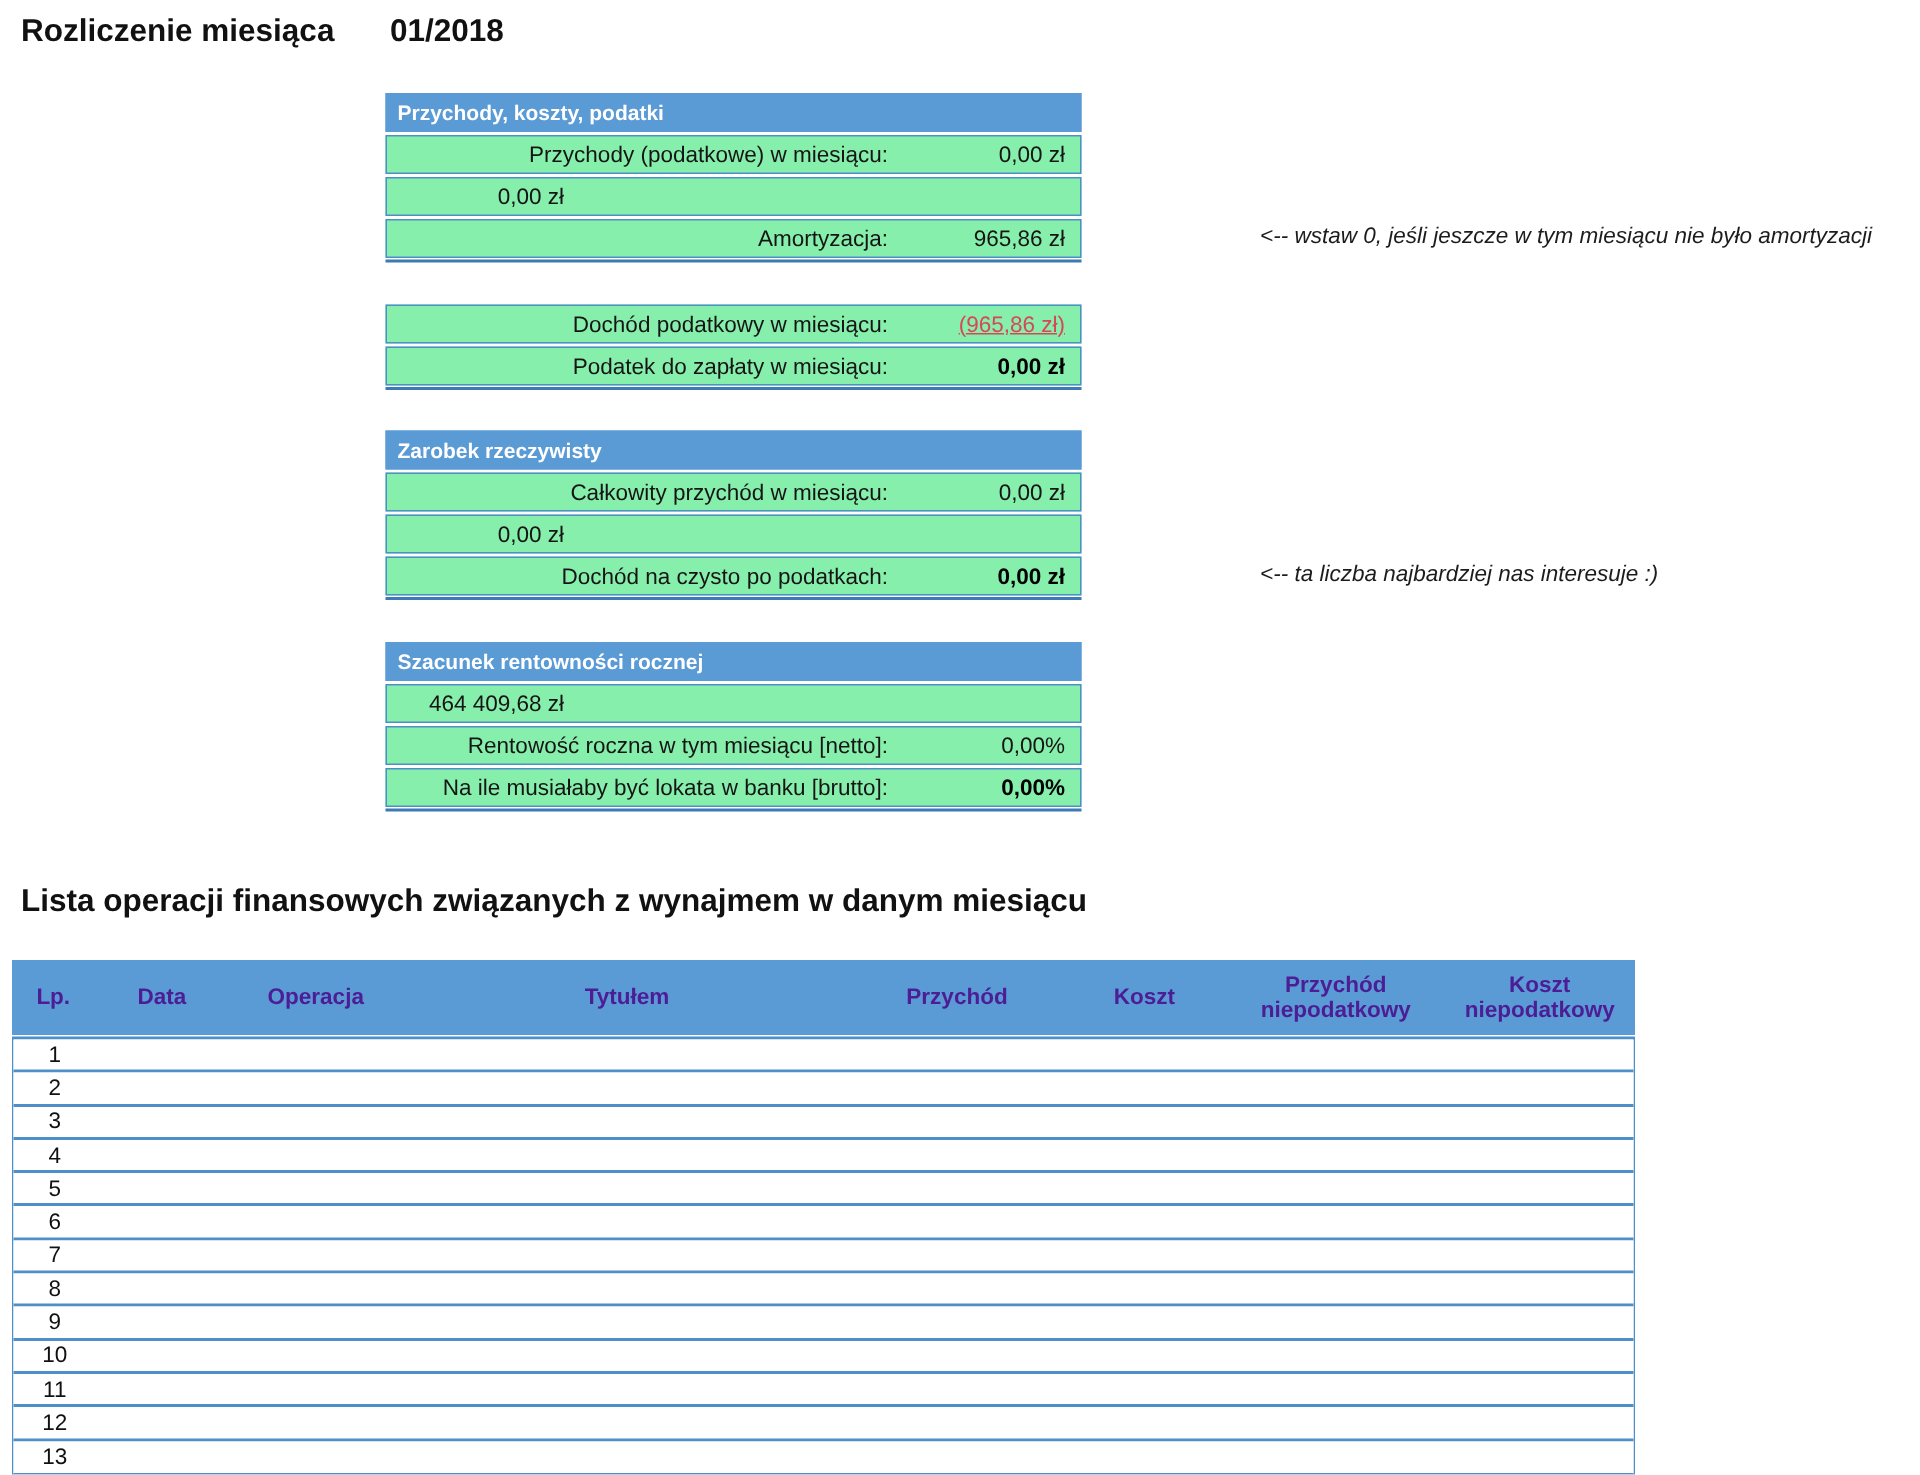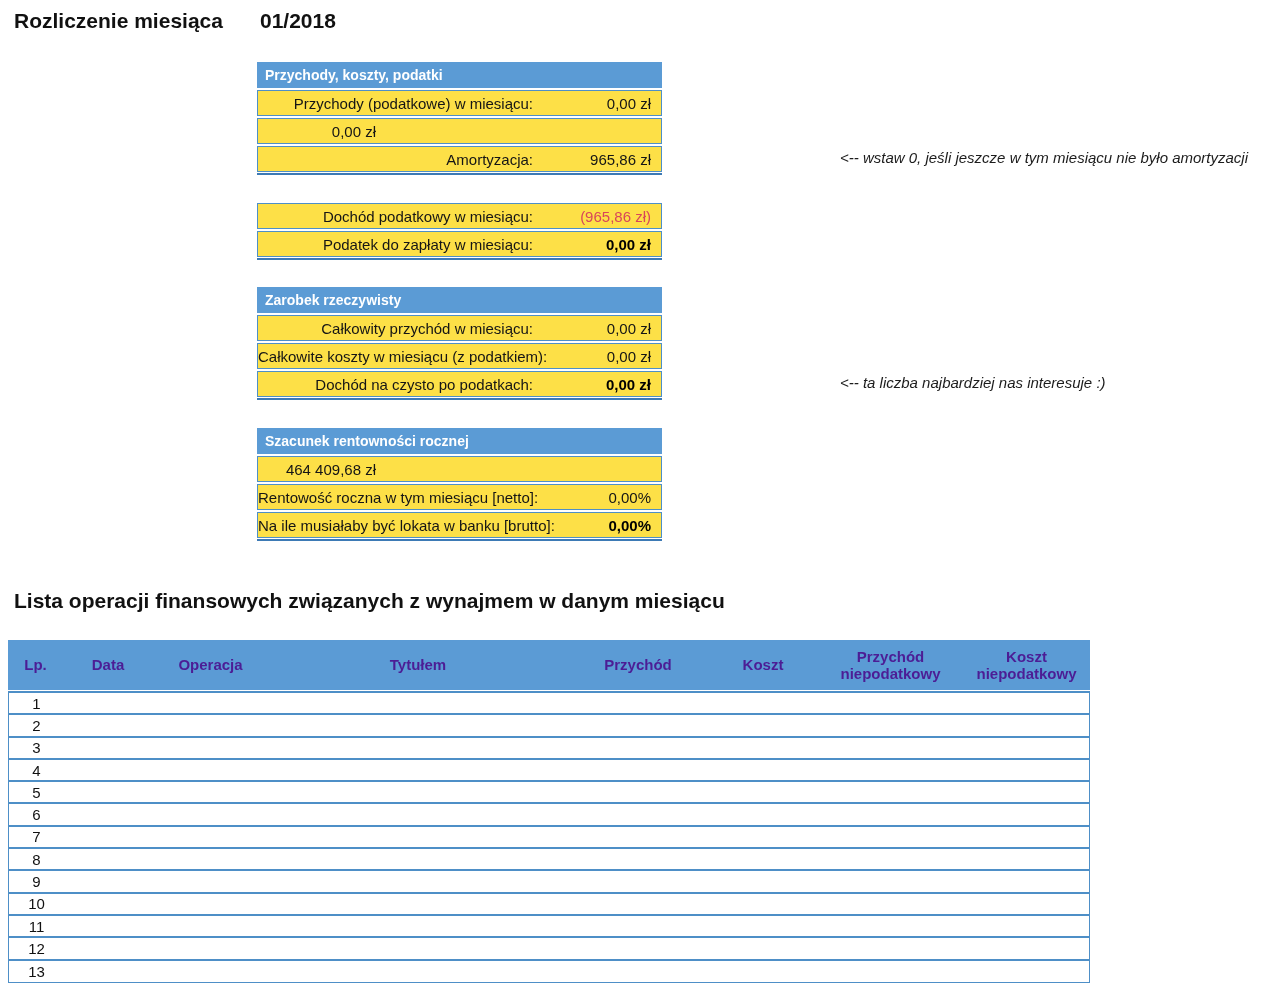--- a/index.html
+++ b/index.html
@@ -18,44 +18,44 @@
   .page-period {
     position: absolute; left: 260px; top: 9px;
     font-size: 21px; font-weight: bold; color: #111;
   }
   .section-title {
     position: absolute; left: 14px; top: 589px;
     font-size: 21px; font-weight: bold; color: #111;
   }
 
   
-  .stat-table { position: absolute; left: 257px; width: 405px; }
+  .stat-table { position: absolute; left: 257px; width: 464px; }
   #table-przychody { top: 62px; }
   #table-dochod    { top: 203px; }
   #table-zarobek   { top: 287px; }
   #table-szacunek  { top: 428px; }
 
   .stat-header {
     height: 26px; padding: 4px 7px;
     background: var(--header_blue);
     border: 1px solid var(--header_blue);
     color: #ffffff; font-size: 14px; font-weight: bold;
   }
   .stat-row {
     height: 26px; margin-top: 2px;
     border: 1px solid var(--row_border);
-    background: #fde047;
+    background: #86efac;
     display: flex; align-items: center;
     font-size: 15px;
   }
   .stat-table .stat-row:first-child { margin-top: 0; }
   .stat-label { flex: 1; text-align: right; white-space: nowrap; }
   .stat-value { width: 128px; text-align: right; padding-right: 10px; white-space: nowrap; }
   .stat-value.bold { font-weight: bold; color: #000; }
-  .stat-value.negative { color: var(--negative_red); }
+  .stat-value.negative { color: var(--negative_red); text-decoration: underline; }
   .stat-table::after {
     content: ""; display: block; height: 2px; margin-top: 1px;
     background: var(--thick_border);
   }
 
   
   .annotation {
     position: absolute; font-style: italic; font-size: 15px; color: #1c1c1c;
     white-space: nowrap;
   }
@@ -133,21 +133,20 @@
   </div>
 </div>
 
 <div class="stat-table" id="table-zarobek">
   <div class="stat-header">Zarobek rzeczywisty</div>
   <div class="stat-row">
     <div class="stat-label">Całkowity przychód w miesiącu:</div>
     <div class="stat-value">0,00 zł</div>
   </div>
   <div class="stat-row">
-    <div class="stat-label">Całkowite koszty w miesiącu (z podatkiem):</div>
     <div class="stat-value">0,00 zł</div>
   </div>
   <div class="stat-row">
     <div class="stat-label">Dochód na czysto po podatkach:</div>
     <div class="stat-value bold">0,00 zł</div>
   </div>
 </div>
 <div class="annotation" id="annotation-dochod">&lt;-- ta liczba najbardziej nas interesuje :)</div>
 
 <div class="stat-table" id="table-szacunek">

